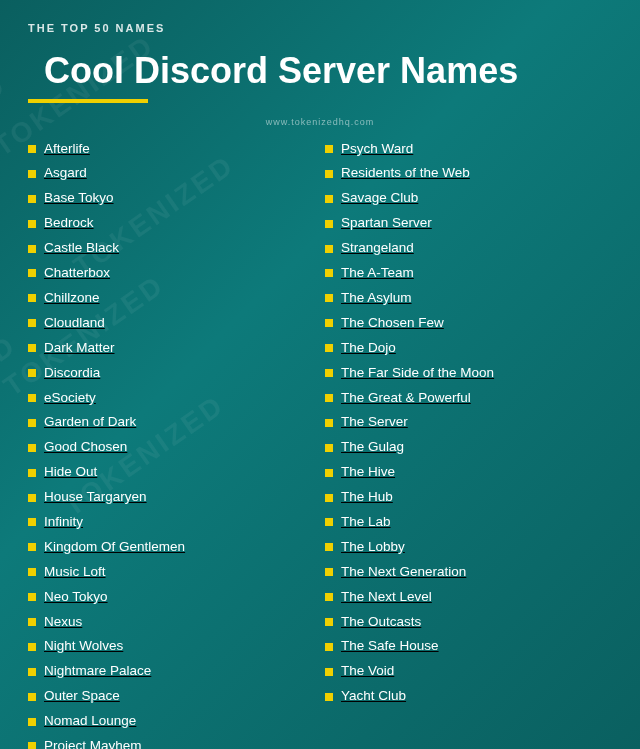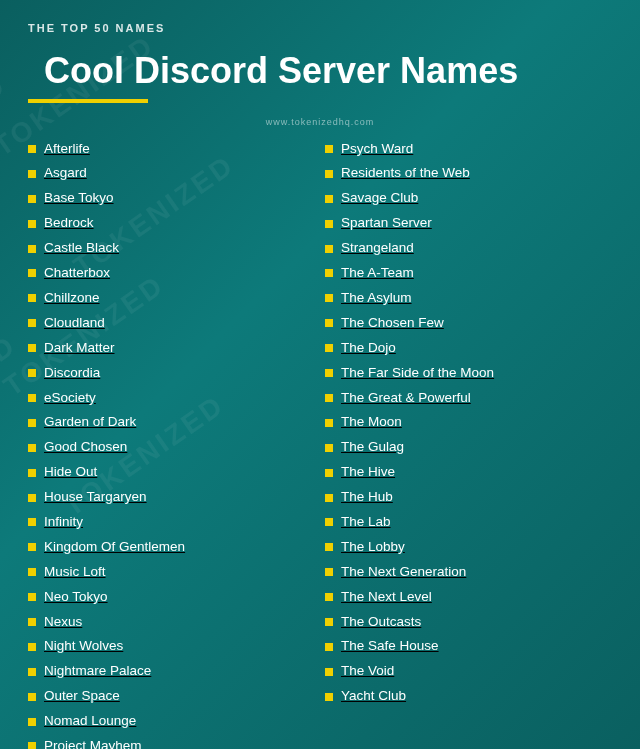--- a/index.html
+++ b/index.html
@@ -305,21 +305,21 @@
         <div class="list-item">
           <div class="bullet"></div>
           <span class="item-text">The Far Side of the Moon</span>
         </div>
         <div class="list-item">
           <div class="bullet"></div>
           <span class="item-text">The Great &amp; Powerful</span>
         </div>
         <div class="list-item">
           <div class="bullet"></div>
-          <span class="item-text">The Moon</span>
+          <span class="item-text">The Server</span>
         </div>
         <div class="list-item">
           <div class="bullet"></div>
           <span class="item-text">The Gulag</span>
         </div>
         <div class="list-item">
           <div class="bullet"></div>
           <span class="item-text">The Hive</span>
         </div>
         <div class="list-item">

